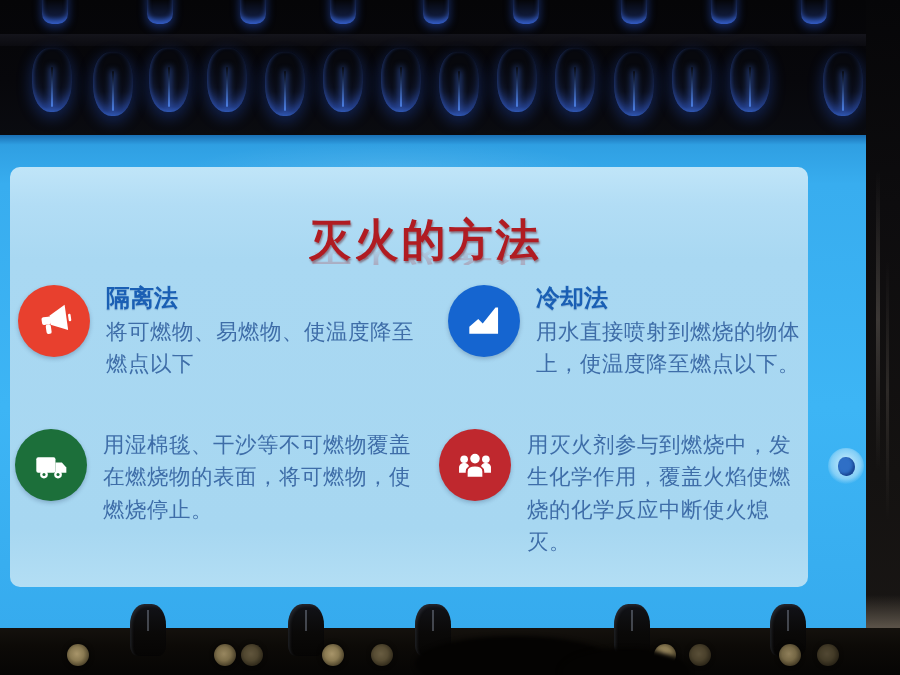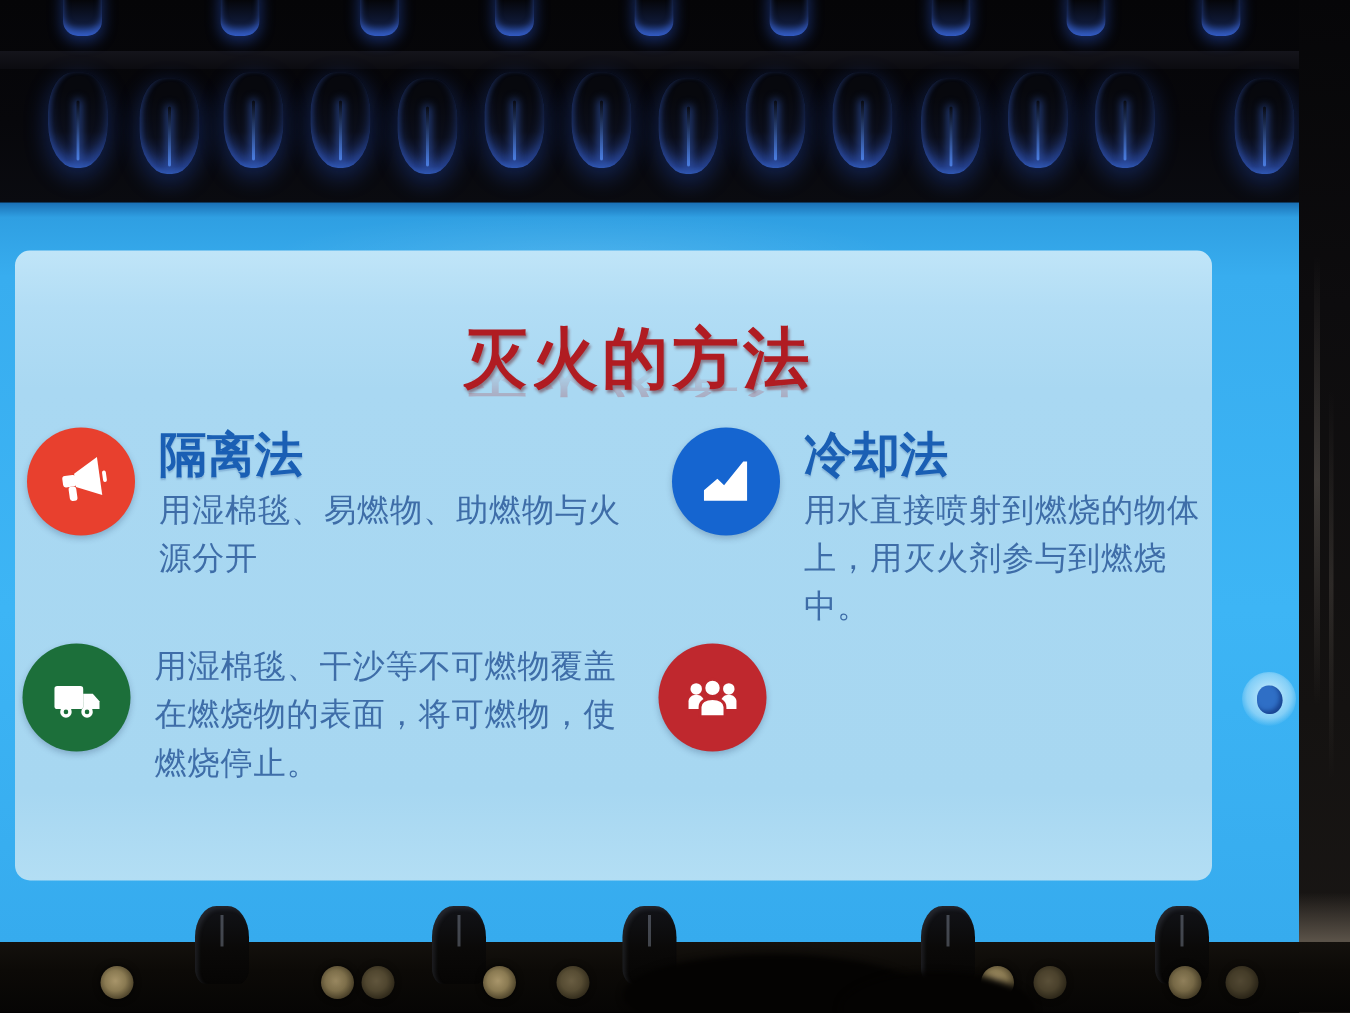--- a/index.html
+++ b/index.html
@@ -45,22 +45,22 @@
   .section { position:absolute; display:flex; align-items:flex-start; }
   .sec0 { left:8px;   top:118px; width:400px; }
   .sec1 { left:438px; top:118px; width:360px; }
   .sec2 { left:5px;   top:262px; width:408px; }
   .sec3 { left:429px; top:262px; width:368px; }
   .icon-circle { flex:0 0 auto; width:72px; height:72px; border-radius:50%;
                  display:flex; align-items:center; justify-content:center;
                  box-shadow:0 2px 4px rgba(20,40,80,0.25); }
   .icon-circle svg { width:46px; height:46px; display:block; }
   .section-text { margin-left:16px; padding-top:0px; }
-  .section-title { font-size:32px; font-weight:bold; color:#1a5fb4; line-height:1.15; margin-bottom:3px;
-                   text-shadow:0 1px 1px rgba(30,70,140,0.25);font-family:Liberation Serif, serif; }
+  .section-title { font-size:24px; font-weight:bold; color:#1a5fb4; line-height:1.15; margin-bottom:3px;
+                   text-shadow:0 1px 1px rgba(30,70,140,0.25); }
   .section-body { font-size:21.5px; color:#3e6da8; line-height:1.5; letter-spacing:0.5px; }
 
   
   .assistant-widget { position:absolute; left:828px; top:313px; width:36px; height:36px; border-radius:50%;
         background:radial-gradient(circle at 50% 45%, rgba(235,250,255,0.85) 0%, rgba(190,230,250,0.55) 55%, rgba(160,215,245,0) 75%);
         display:flex; align-items:center; justify-content:center; }
   .assistant-widget .blob { width:17px; height:19px; background:#2f6fc6; border-radius:46% 54% 50% 50%;
         box-shadow:inset -2px -2px 3px rgba(10,40,110,0.6); }
 
   
@@ -135,33 +135,33 @@
           <g fill="#ffffff" transform="rotate(-8 36 36)">
             <polygon points="30,27 56,13 56,53 30,41"></polygon>
             <rect x="17" y="28" width="14" height="12" rx="3"></rect>
             <rect x="22" y="40" width="8" height="15" rx="3"></rect>
             <rect x="59" y="28" width="4" height="12" rx="2"></rect>
           </g>
         </svg>
       </div>
       <div class="section-text">
         <div class="section-title">隔离法</div>
-        <div class="section-body">用湿棉毯、易燃物、助燃物与火源分开</div>
+        <div class="section-body">将可燃物、易燃物、使温度降至燃点以下</div>
       </div>
     </div>
 
     <div class="section sec1">
       <div class="icon-circle" style="background: rgb(21, 101, 208);">
         <svg viewBox="0 0 72 72">
           <polygon fill="#ffffff" points="13,56 13,45 27,33 34,40 54,15 58,15 58,56"></polygon>
         </svg>
       </div>
       <div class="section-text">
         <div class="section-title">冷却法</div>
-        <div class="section-body">用水直接喷射到燃烧的物体上，用灭火剂参与到燃烧中。</div>
+        <div class="section-body">用水直接喷射到燃烧的物体上，使温度降至燃点以下。</div>
       </div>
     </div>
 
     <div class="section sec2">
       <div class="icon-circle" style="background: rgb(28, 111, 58);">
         <svg viewBox="0 0 72 72">
           <g fill="#ffffff">
             <rect x="13" y="24" width="30" height="24" rx="3"></rect>
             <path d="M43 32 h10 l7 8 v8 h-17 z"></path>
             <circle cx="25" cy="51" r="6"></circle>
@@ -183,20 +183,21 @@
             <circle cx="19" cy="27" r="6"></circle>
             <path d="M11 48 v-8 c0-4 3.5-7 8-7 s8 3 8 7 v8 z"></path>
             <circle cx="53" cy="27" r="6"></circle>
             <path d="M45 48 v-8 c0-4 3.5-7 8-7 s8 3 8 7 v8 z"></path>
             <circle cx="36" cy="26" r="9" stroke="#bf282e" stroke-width="3"></circle>
             <path d="M23 56 v-10 c0-5.5 5.5-9 13-9 s13 3.5 13 9 v10 z" stroke="#bf282e" stroke-width="3"></path>
           </g>
         </svg>
       </div>
       <div class="section-text">
+        <div class="section-body">用灭火剂参与到燃烧中，发生化学作用，覆盖火焰使燃烧的化学反应中断使火熄灭。</div>
       </div>
     </div>
   </div>
 
   <div class="assistant-widget">
     <div class="blob"></div>
   </div>
 </div>
 
 <div class="right-column">

